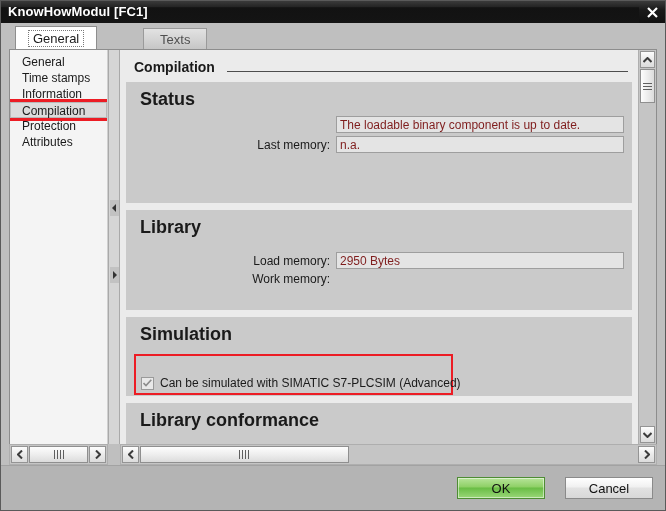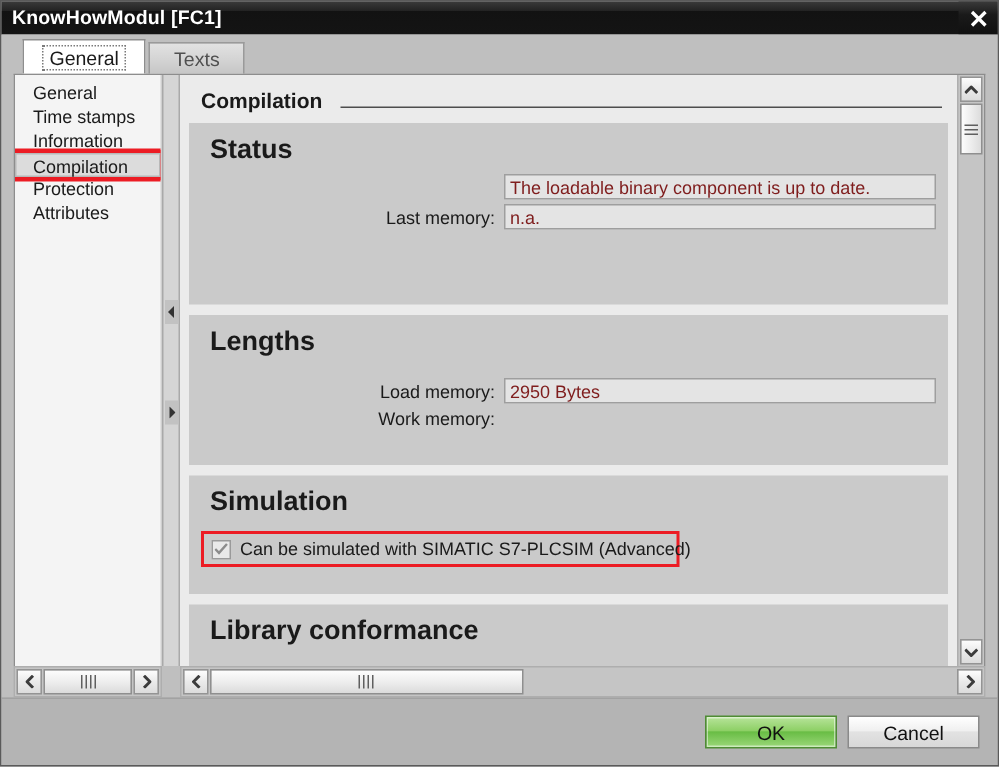--- a/index.html
+++ b/index.html
@@ -80,20 +80,21 @@
     z-index: 2;
   }
   .tab.active .tab-label {
     border: 1px dotted #7a7a7a;
     padding: 0 4px;
     line-height: 15px;
   }
   .tab.inactive {
     background: linear-gradient(to bottom,#e2e2e2 0%, #d2d2d2 60%, #c6c6c6 100%);
     color: #505050;
+    margin-left: 44px;
   }
   
   .body-area {
     flex: 1 1 auto;
     background: #bfbfbf;
     padding: 0 8px;
     display: flex;
     flex-direction: column;
     min-height: 0;
   }
@@ -225,21 +226,21 @@
     font-size: 12px;
     padding: 0 3px;
     color: #7f1d1d;
     white-space: nowrap;
     overflow: hidden;
     min-width: 0;
   }
   .checkbox-row {
     display: flex; align-items: center;
     margin: 0 0 0 8px;
-    padding: 3px 6px 3px 5px;
+    padding: 20px 6px 3px 5px;
     border: 2px solid #ec1c24;
     width: 304px;
     box-sizing: content-box;
   }
   .chk {
     width: 13px; height: 13px;
     border: 1px solid #9a9a9a;
     background: #e9e9e9;
     box-sizing: border-box;
     display:flex; align-items:center; justify-content:center;
@@ -326,21 +327,21 @@
     cursor: pointer;
   }
   
   .footer {
     height: 44px;
     background: #b4b4b4;
     border-top: 1px solid #a2a2a2;
     display: flex; align-items: center; justify-content: flex-end;
     padding-right: 12px;
     flex: 0 0 auto;
-    gap: 7px;
+    gap: 20px;
   }
   .btn {
     width: 88px; height: 22px;
     font-size: 13px;
     border: 1px solid #7d7d7d;
     box-sizing: border-box;
     display:flex; align-items:center; justify-content:center;
     cursor: pointer;
     color: #111;
   }
@@ -432,21 +433,21 @@
                 <div class="field-label"></div>
                 <div class="field-input">The loadable binary component is up to date.</div>
               </div>
               <div class="field-row">
                 <div class="field-label">Last memory:</div>
                 <div class="field-input">n.a.</div>
               </div>
             </div>
 
             <div class="section" style="height:83px;">
-              <div class="section-title" style="margin-bottom:14px;">Lengths</div>
+              <div class="section-title" style="margin-bottom:14px;">Library</div>
               <div class="field-row">
                 <div class="field-label">Load memory:</div>
                 <div class="field-input">2950 Bytes</div>
               </div>
               <div class="field-row">
                 <div class="field-label">Work memory:</div>
               </div>
             </div>
 
             <div class="section" style="height:62px;">

